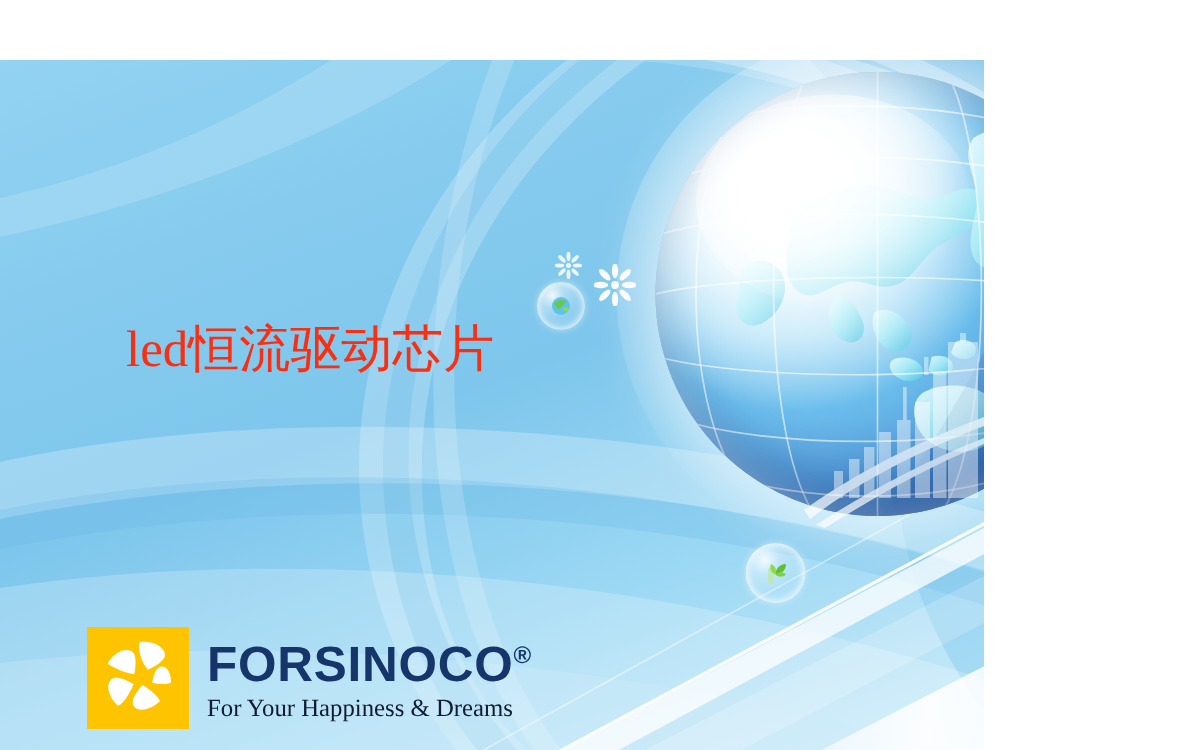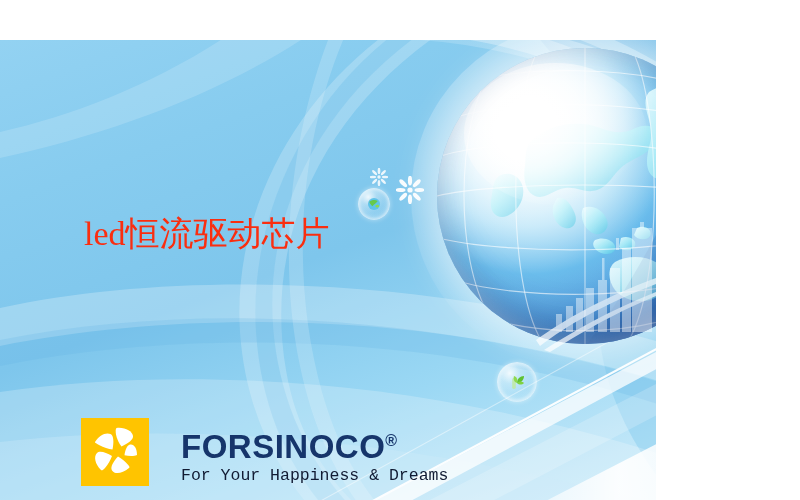--- a/index.html
+++ b/index.html
@@ -73,36 +73,36 @@
     font-size:34px;
     line-height:56px;
     font-family:"Liberation Serif","DejaVu Serif",serif;
     letter-spacing:0px;
     white-space:nowrap;
   }
   #headline .line1{display:block;}
   #headline .line2{display:block;padding-left:14px;}
 
   
-  #logo{position:absolute;left:81px;top:378px;display:flex;align-items:flex-end;gap:20px;}
+  #logo{position:absolute;left:58px;top:378px;display:flex;align-items:center;}
   #logo-mark{
     width:68px;height:68px;background:#ffc400;flex:0 0 auto;position:relative;
   }
   #logo-mark svg{position:absolute;inset:0;width:100%;height:100%;}
   #logo-text{margin-left:12px;padding-top:2px;}
   #logo-name{
     color:#16356b;font-weight:bold;font-size:33px;line-height:36px;
     letter-spacing:0.5px;white-space:nowrap;
     font-family:"Liberation Sans","DejaVu Sans",sans-serif;
   }
   #logo-name .reg{font-size:16px;vertical-align:super;line-height:0;}
   #logo-tagline{
     color:#111b33;font-size:16.5px;line-height:20px;margin-top:1px;
     white-space:nowrap;
-    font-family:Liberation Mono, monospace;
+    font-family:Liberation Serif, serif;
   }
 </style>
 </head>
 <body>
 
 <div id="banner">
 
   <div class="bg-layer">
     <svg viewBox="0 0 800 500" preserveAspectRatio="none">
       <defs>

